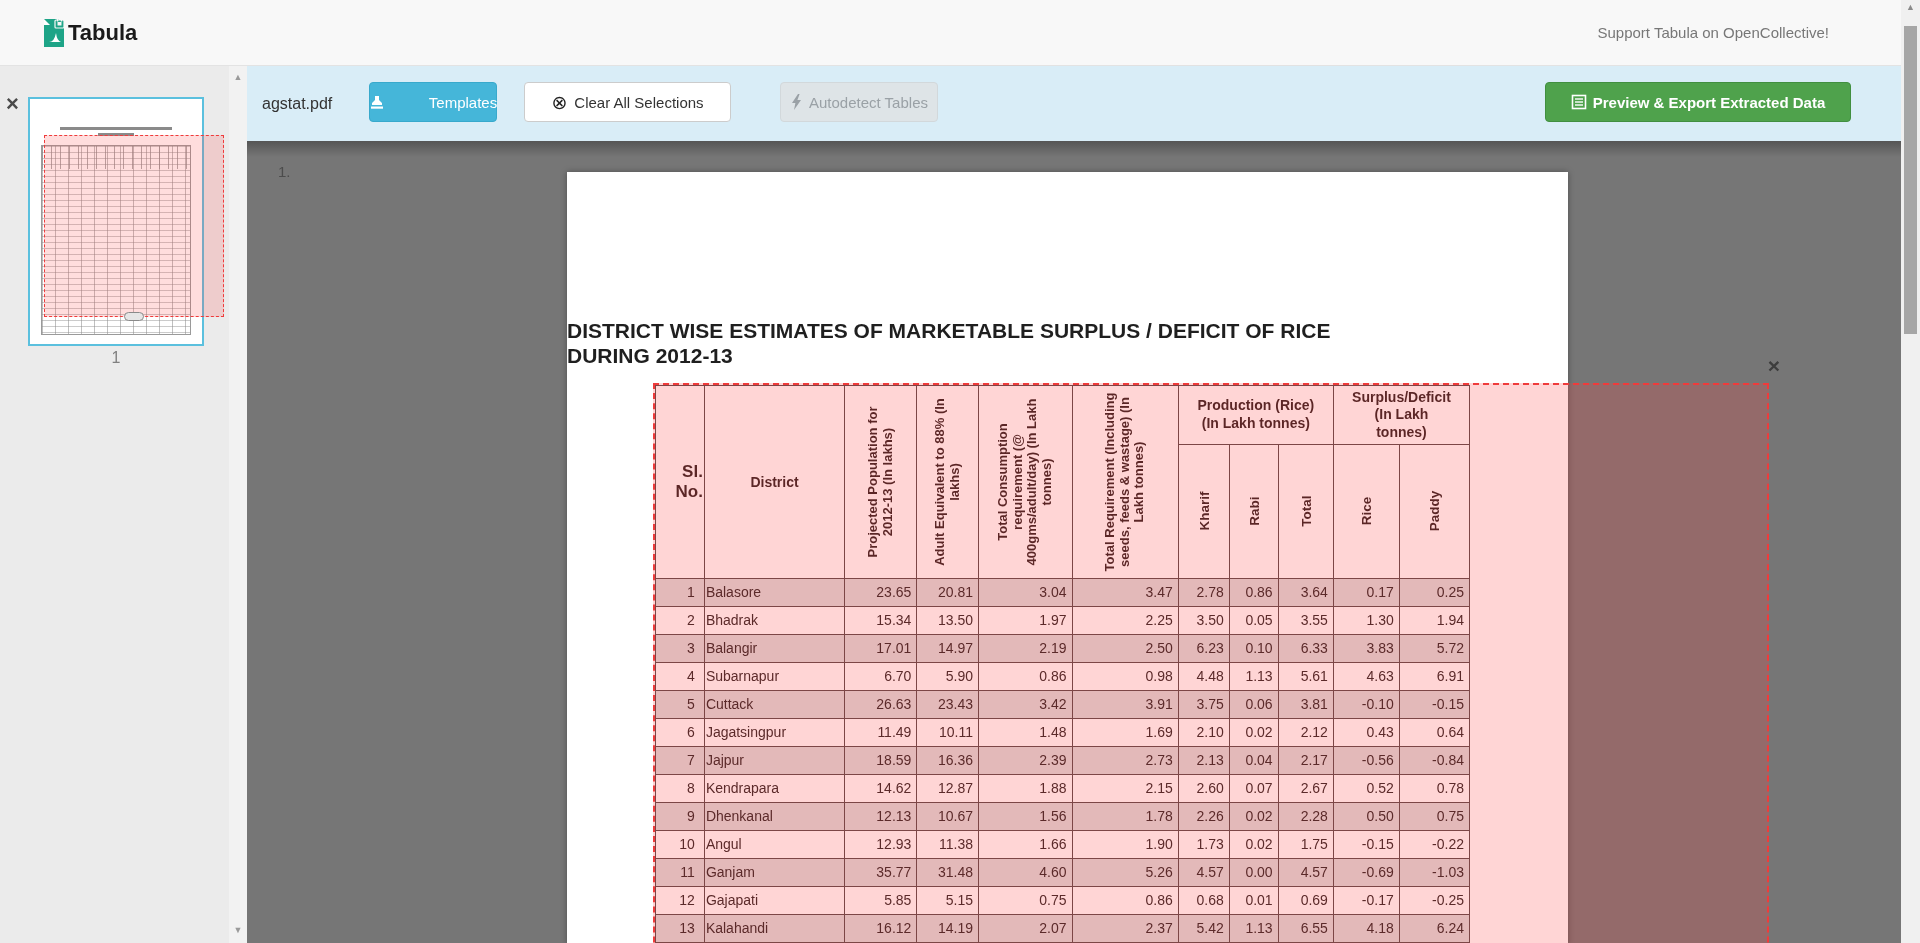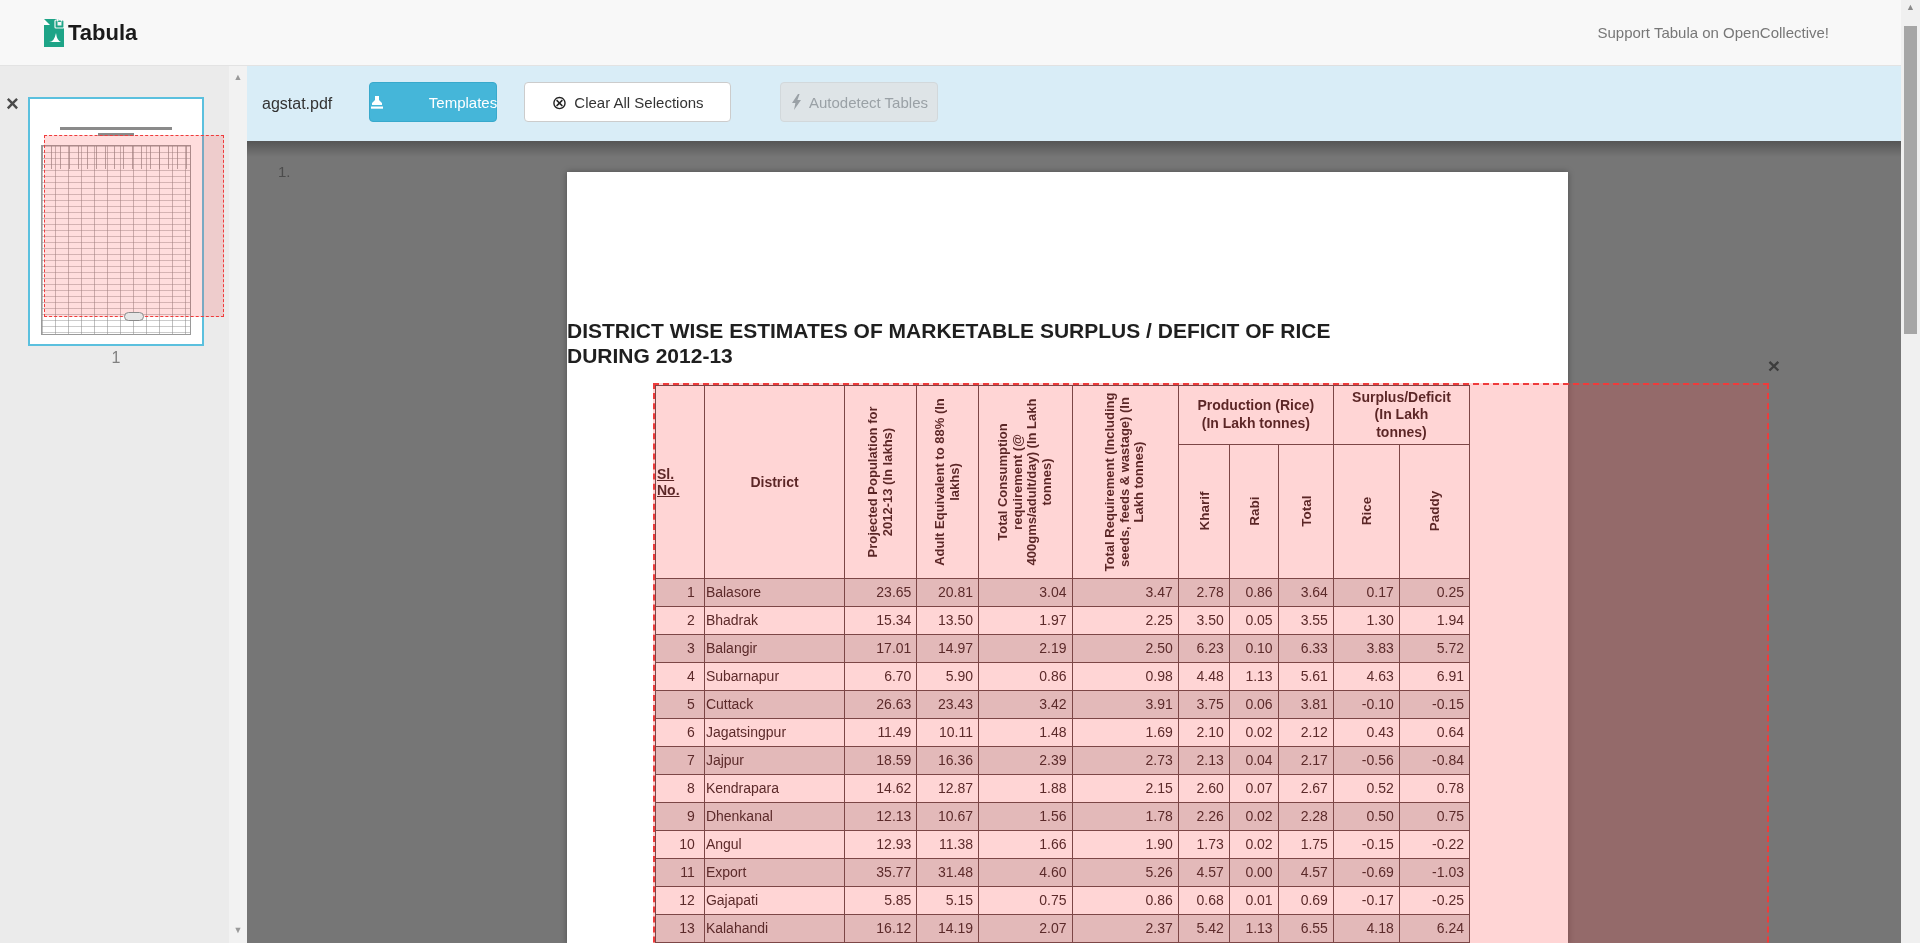--- a/index.html
+++ b/index.html
@@ -76,21 +76,21 @@
   table.rice th,table.rice td{border:1px solid #584848;overflow:hidden;}
   table.rice thead th{font-weight:bold;color:#2e1f1f;background:#fff;}
   th.group{height:58px;font-size:14px;line-height:1.25;white-space:pre-line;text-align:center;
            vertical-align:middle;padding:2px;}
   th.vhead{position:relative;height:193px;}
   th.vsub{position:relative;height:133px;}
   .rot{position:absolute;left:50%;top:50%;transform:translate(-50%,-50%) rotate(-90deg);
        width:186px;text-align:center;font-size:13px;line-height:1.13;font-weight:bold;}
   .rot-sm{position:absolute;left:50%;top:50%;transform:translate(-50%,-50%) rotate(-90deg);
        width:126px;text-align:center;font-size:13.5px;font-weight:bold;}
-  th.hslno{white-space:pre-line;text-align:left;vertical-align:middle;font-size:14px;text-decoration:underline;}
+  th.hslno{white-space:pre-line;text-align:right;vertical-align:middle;font-size:17px;}
   th.hdistrict{text-align:center;vertical-align:middle;font-size:14px;}
   table.rice tbody td{height:27px;line-height:27px;padding:0 5px 0 0;text-align:right;}
   table.rice tbody td.c-sl{text-align:right;padding-right:9px;}
   table.rice tbody td.c-dist{text-align:left;padding-left:1px;}
   table.rice tbody tr:nth-child(odd) td{background:#dcdcdc;}
   table.rice tbody tr:nth-child(even) td{background:#ffffff;}
 
   
   .selection{position:absolute;left:406px;top:242px;width:1116px;height:620px;
              border:2px dashed var(--selection_red,#f13b3b);background:rgba(255,66,66,.22);
@@ -148,20 +148,31 @@
 
     <div class="btn btn-autodetect">
       <span class="ic">
         <svg width="13" height="16" viewBox="0 0 13 16">
           <path d="M8 0 L2 9 h3.4 L4 16 L11 6 H7.4 L9.6 0 Z" fill="#9aa1a6"></path>
         </svg>
       </span>
       <span>Autodetect Tables</span>
     </div>
 
+    <div class="btn btn-export">
+      <span class="ic">
+        <svg width="16" height="16" viewBox="0 0 16 16">
+          <rect x="1.5" y="1.5" width="13" height="13" fill="none" stroke="#ffffff" stroke-width="1.6"></rect>
+          <line x1="4" y1="5" x2="12" y2="5" stroke="#ffffff" stroke-width="1.4"></line>
+          <line x1="4" y1="8" x2="12" y2="8" stroke="#ffffff" stroke-width="1.4"></line>
+          <line x1="4" y1="11" x2="12" y2="11" stroke="#ffffff" stroke-width="1.4"></line>
+        </svg>
+      </span>
+      <span>Preview &amp; Export Extracted Data</span>
+    </div>
   </div>
 
   <div class="sidebar">
     <span class="thumb-close">×</span>
 
     <div class="thumbnail">
       <div class="mini-title-bar" style="left:30px;top:28px;width:112px;"></div>
       <div class="mini-title-bar" style="left:68px;top:34px;width:36px;"></div>
       <div class="mini-table-header"></div>
       <div class="mini-table"></div>
@@ -367,21 +378,21 @@
               <td class="c-num">1.66</td>
               <td class="c-num">1.90</td>
               <td class="c-num">1.73</td>
               <td class="c-num">0.02</td>
               <td class="c-num">1.75</td>
               <td class="c-num">-0.15</td>
               <td class="c-num">-0.22</td>
             </tr>
             <tr>
               <td class="c-sl">11</td>
-              <td class="c-dist">Export</td>
+              <td class="c-dist">Ganjam</td>
               <td class="c-num">35.77</td>
               <td class="c-num">31.48</td>
               <td class="c-num">4.60</td>
               <td class="c-num">5.26</td>
               <td class="c-num">4.57</td>
               <td class="c-num">0.00</td>
               <td class="c-num">4.57</td>
               <td class="c-num">-0.69</td>
               <td class="c-num">-1.03</td>
             </tr>

